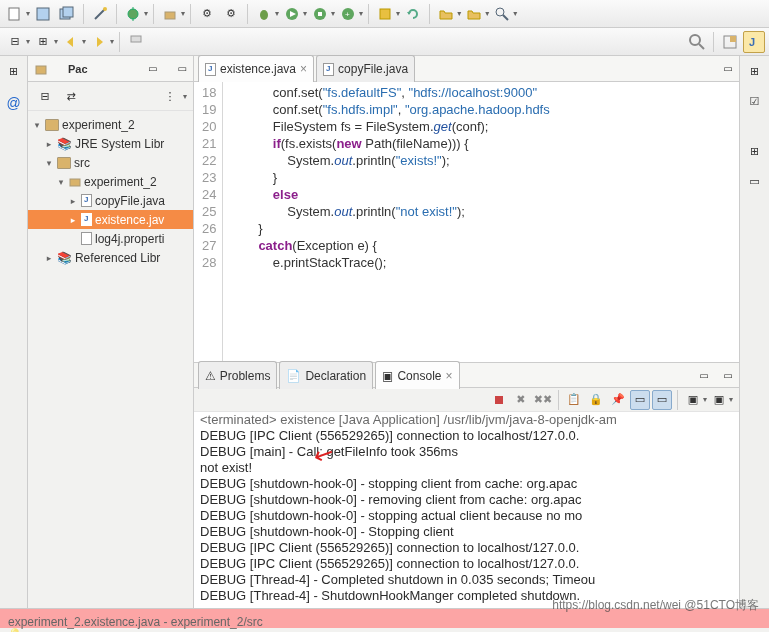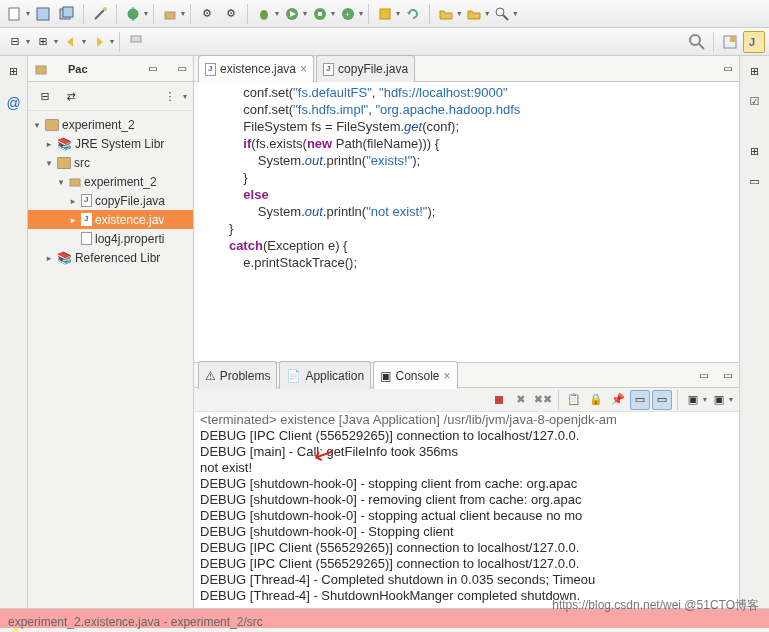--- a/index.html
+++ b/index.html
@@ -279,31 +279,44 @@
           <span class="close-x">×</span>
         </div>
       <div class="etab inactive">
           <span class="file-ico j"></span>
           <span>copyFile.java</span>
         </div>
       <div style="flex:1"></div>
       <span class="tb-btn" style="font-size:10px">▭</span>
     </div>
     <div class="editor">
+      <div class="gutter" id="gut">
+          <div class="ln">18</div>
+          <div class="ln">19</div>
+          <div class="ln">20</div>
+          <div class="ln">21</div>
+          <div class="ln">22</div>
+          <div class="ln">23</div>
+          <div class="ln">24</div>
+          <div class="ln">25</div>
+          <div class="ln">26</div>
+          <div class="ln">27</div>
+          <div class="ln">28</div>
+        </div>
       <div class="code" id="code"><div><span>            conf.set(</span><span class="str">"fs.defaultFS"</span><span>, </span><span class="str">"hdfs://localhost:9000"</span></div><div><span>            conf.set(</span><span class="str">"fs.hdfs.impl"</span><span>, </span><span class="str">"org.apache.hadoop.hdfs</span></div><div><span>            FileSystem fs = FileSystem.</span><span class="fld">get</span><span>(conf);</span></div><div><span>            </span><span class="kw">if</span><span>(fs.exists(</span><span class="kw">new</span><span> Path(fileName))) {</span></div><div><span>                System.</span><span class="fld">out</span><span>.println(</span><span class="str">"exists!"</span><span>);</span></div><div><span>            }</span></div><div><span>            </span><span class="kw">else</span></div><div><span>                System.</span><span class="fld">out</span><span>.println(</span><span class="str">"not exist!"</span><span>);</span></div><div><span>        }</span></div><div><span>        </span><span class="kw">catch</span><span>(Exception e) {</span></div><div><span>            e.printStackTrace();</span></div></div>
     </div>
 
     <div class="bottom-tabs">
       <div class="etab inactive">
           <span>⚠</span>
           <span>Problems</span>
         </div>
       <div class="etab inactive">
           <span>📄</span>
-          <span>Application</span>
+          <span>Declaration</span>
         </div>
       <div class="etab">
           <span>▣</span>
           <span>Console</span>
           <span class="close-x">×</span>
         </div>
       <div style="flex:1"></div>
       <span class="tb-btn" style="font-size:10px">▭</span>
       <span class="tb-btn" style="font-size:10px">▭</span>
     </div>

